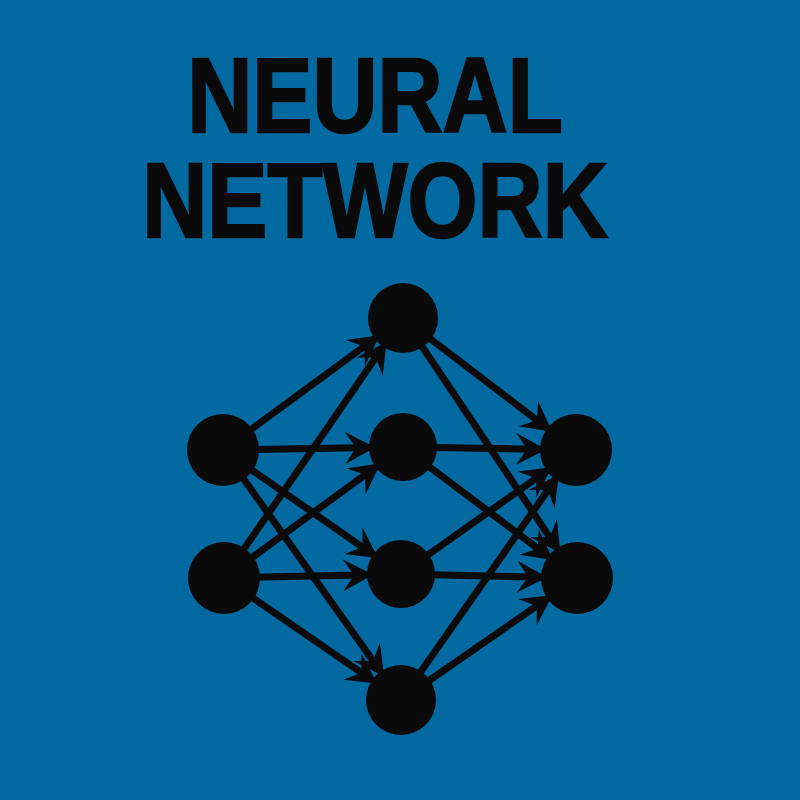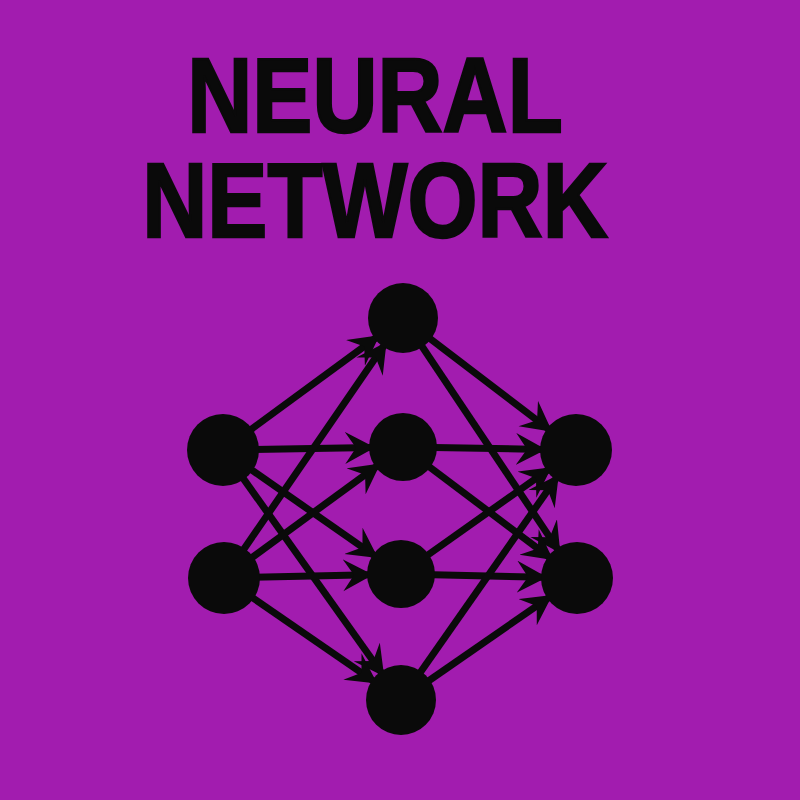--- a/index.html
+++ b/index.html
@@ -34,21 +34,21 @@
     position: absolute;
     top: 0; left: 0;
     width: 800px; height: 800px;
   }
   .edge { stroke: currentColor; fill: none; stroke-linecap: butt; }
   .node { fill: currentColor; stroke: none; }
 </style>
 </head>
 <body>
 
-<div class="canvas" style="background: #a21caf; color: rgb(10, 10, 10);">
+<div class="canvas" style="background: #0369a1; color: rgb(10, 10, 10);">
 
   <div class="title">
     <span class="line">NEURAL</span>
     <span class="line">NETWORK</span>
   </div>
 
   <svg class="diagram-svg" viewBox="0 0 800 800" xmlns="http://www.w3.org/2000/svg">
     <defs>
       <marker id="arrow" markerUnits="userSpaceOnUse" markerWidth="34" markerHeight="36" refX="27" refY="16" orient="auto">
         <path id="arrowPath" d="M0,0 L30,16 L0,32 L11,16 Z" fill="#0a0a0a"></path>

